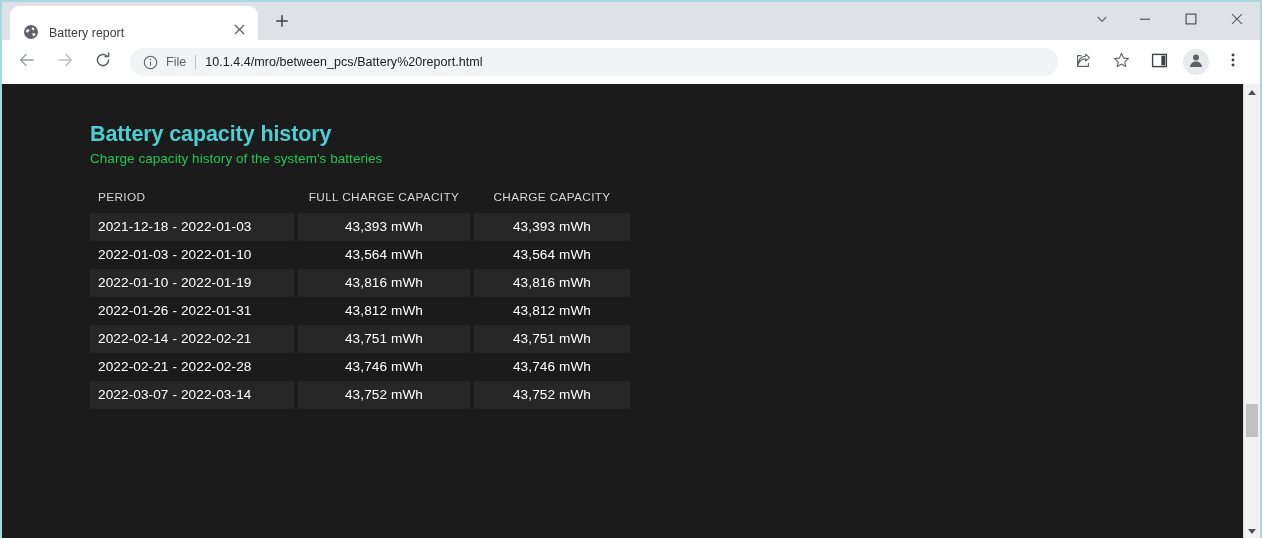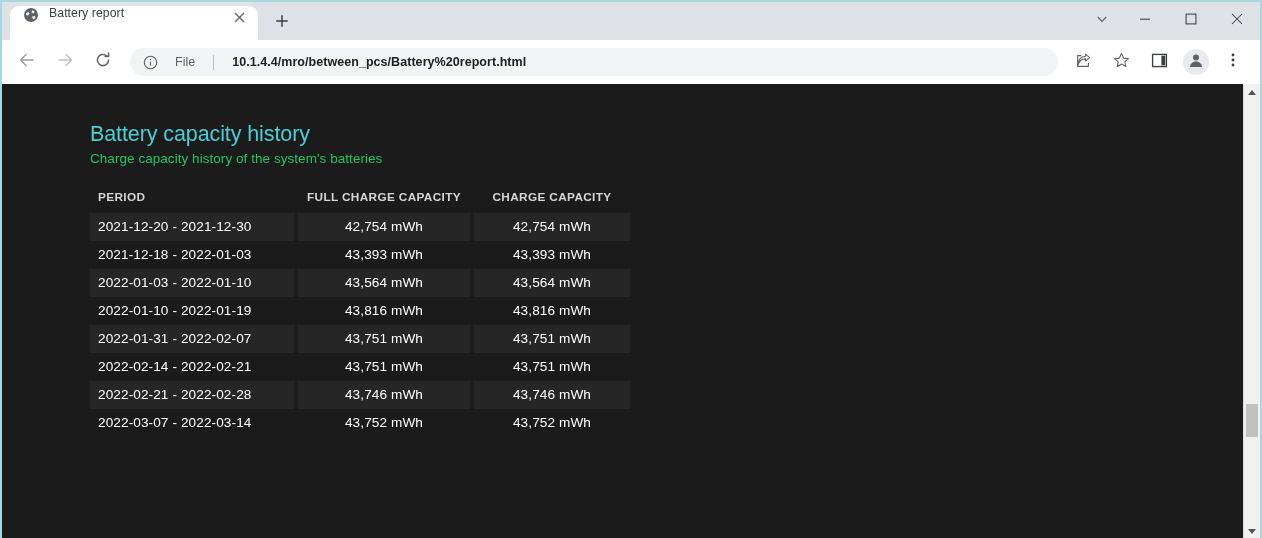--- a/index.html
+++ b/index.html
@@ -33,21 +33,21 @@
     position: relative;
     height: 38px;
     background: #dee1e6;
     display: flex;
     align-items: flex-end;
     padding-left: 8px;
   }
   .tab {
     position: relative;
     display: flex;
-    align-items: flex-start;
+    align-items: flex-end;
     height: 34px;
     width: 248px;
     background: #ffffff;
     border-radius: 9px 9px 0 0;
     padding: 0 8px 0 12px;
     box-sizing: border-box;
     cursor: default;
   }
   .tab-favicon {
     width: 17px;
@@ -132,21 +132,20 @@
     flex: 1 1 auto;
     height: 28px;
     background: #f1f3f4;
     border-radius: 14px;
     display: flex;
     align-items: center;
     margin: 0 6px 0 8px;
     padding: 0 10px 0 12px;
     box-sizing: border-box;
     min-width: 0;
-    gap: 9px;
   }
   .omnibox .info-icon {
     flex: 0 0 16px;
     width: 16px;
     height: 16px;
     margin-right: 8px;
     display: flex;
     align-items: center;
     justify-content: center;
   }
@@ -162,21 +161,20 @@
     margin: 0 9px;
     flex: 0 0 1px;
   }
   .omni-url {
     font-size: 12.5px;
     color: #202124;
     white-space: nowrap;
     overflow: hidden;
     text-overflow: ellipsis;
     letter-spacing: 0.05px;
-    font-weight: bold;
   }
   .avatar-btn {
     width: 26px;
     height: 26px;
     margin: 0 5px;
     border-radius: 50%;
     background: #e8eaed;
     display: flex;
     align-items: center;
     justify-content: center;
@@ -194,42 +192,42 @@
   .page {
     flex: 1 1 auto;
     background: #1b1b1b;
     padding: 38px 0 0 88px;
     box-sizing: border-box;
     overflow: hidden;
   }
 
   .page-title {
     font-size: 21.5px;
-    font-weight: normal;
+    font-weight: bold;
     color: #4ecdd4;
     margin: 0 0 4px 0;
     letter-spacing: -0.1px;
   }
   .page-subtitle {
     font-size: 13.5px;
     color: #22c55e;
     margin: 0 0 24px 0;
     letter-spacing: 0.05px;
   }
 
   
   table.report {
     border-collapse: separate;
     border-spacing: 4px 0;
     margin-left: -4px;
     table-layout: fixed;
   }
   table.report th {
     font-size: 11.8px;
-    font-weight: bold;
+    font-weight: normal;
     color: #d6d6d6;
     letter-spacing: 0.35px;
     padding: 0 8px 9px 8px;
     text-align: left;
     white-space: nowrap;
   }
   table.report th.num {
     text-align: center;
     margin-top: 23px;
   }
@@ -455,43 +453,38 @@
         </colgroup>
         <thead>
           <tr>
             <th>PERIOD</th>
             <th class="num">FULL CHARGE CAPACITY</th>
             <th class="num">CHARGE CAPACITY</th>
           </tr>
         </thead>
         <tbody id="report-body">
             <tr>
-              <td>2021-12-20 - 2021-12-30</td>
-              <td class="num">42,754 mWh</td>
-              <td class="num">42,754 mWh</td>
-            </tr>
-            <tr>
               <td>2021-12-18 - 2022-01-03</td>
               <td class="num">43,393 mWh</td>
               <td class="num">43,393 mWh</td>
             </tr>
             <tr>
               <td>2022-01-03 - 2022-01-10</td>
               <td class="num">43,564 mWh</td>
               <td class="num">43,564 mWh</td>
             </tr>
             <tr>
               <td>2022-01-10 - 2022-01-19</td>
               <td class="num">43,816 mWh</td>
               <td class="num">43,816 mWh</td>
             </tr>
             <tr>
-              <td>2022-01-31 - 2022-02-07</td>
-              <td class="num">43,751 mWh</td>
-              <td class="num">43,751 mWh</td>
+              <td>2022-01-26 - 2022-01-31</td>
+              <td class="num">43,812 mWh</td>
+              <td class="num">43,812 mWh</td>
             </tr>
             <tr>
               <td>2022-02-14 - 2022-02-21</td>
               <td class="num">43,751 mWh</td>
               <td class="num">43,751 mWh</td>
             </tr>
             <tr>
               <td>2022-02-21 - 2022-02-28</td>
               <td class="num">43,746 mWh</td>
               <td class="num">43,746 mWh</td>

